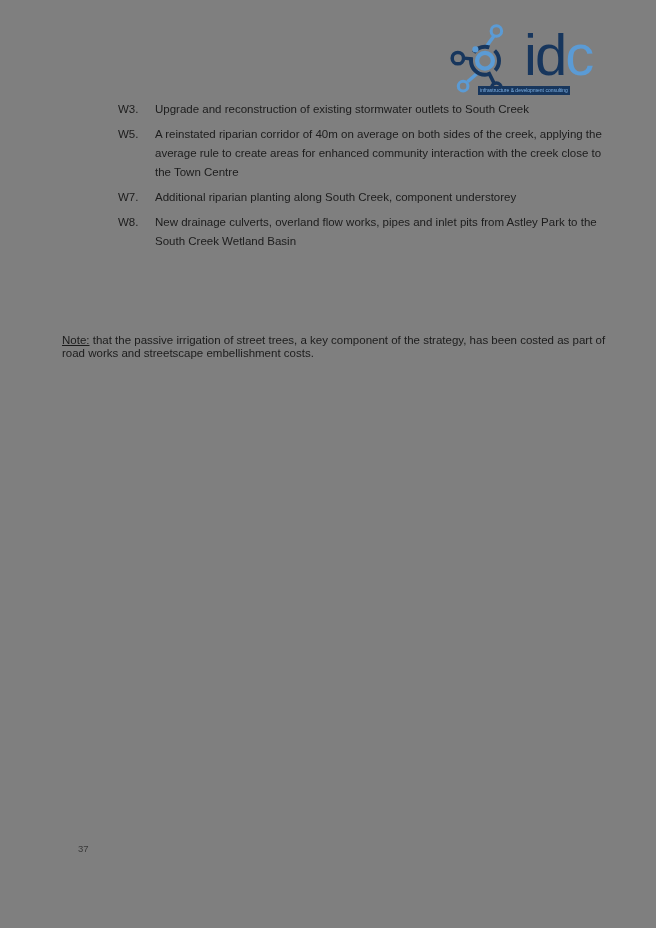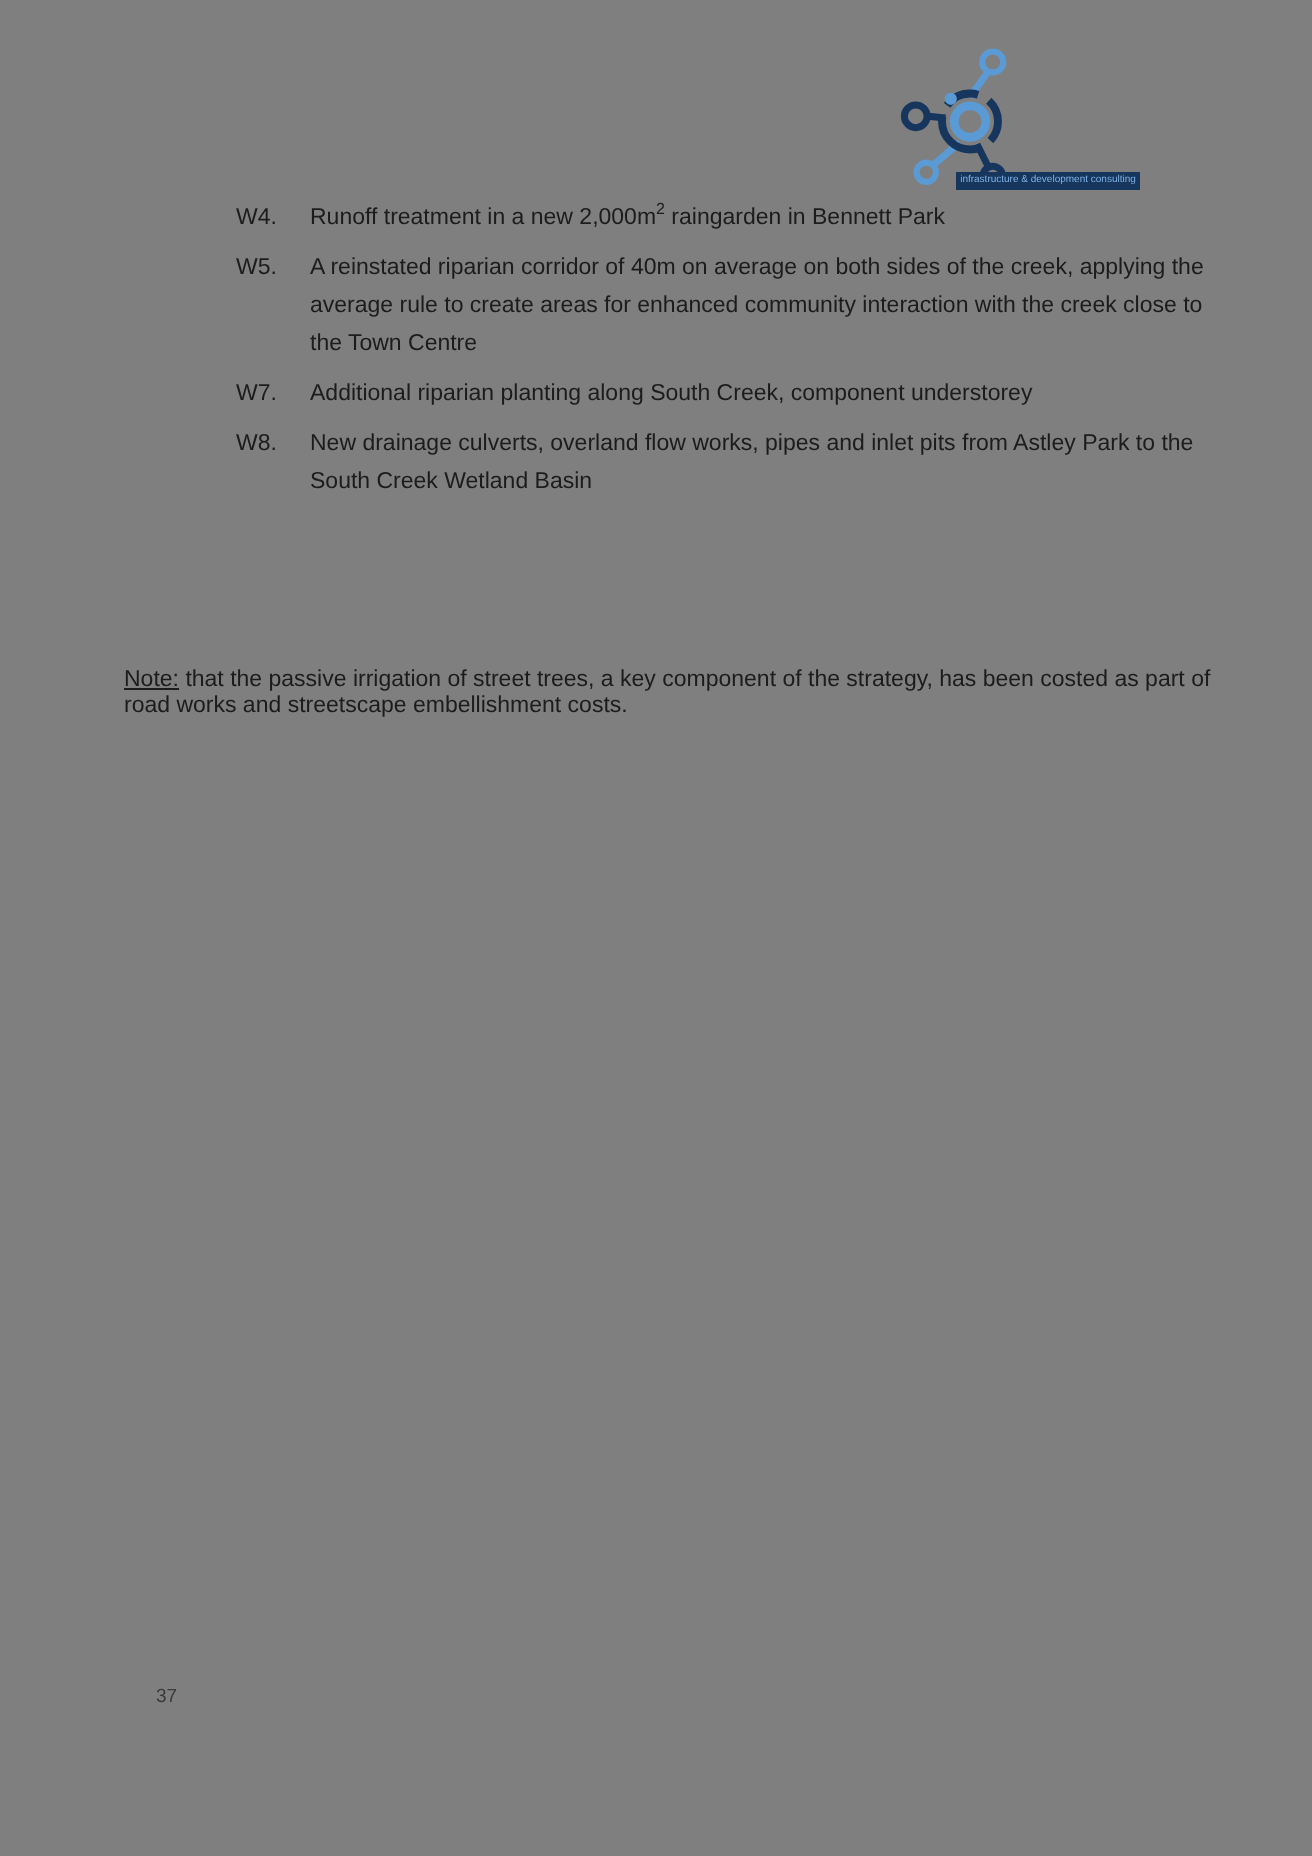--- a/index.html
+++ b/index.html
@@ -90,30 +90,31 @@
 
     <circle cx="40" cy="44" r="9" stroke="#5b9bd5" stroke-width="5"></circle>
 
     <circle cx="29" cy="31" r="3.5" fill="#5b9bd5"></circle>
 
     <circle cx="53" cy="10" r="6" stroke="#5b9bd5" stroke-width="3.5"></circle>
     <circle cx="9" cy="41" r="6.5" stroke="#17365d" stroke-width="4"></circle>
     <circle cx="15" cy="73" r="5.5" stroke="#5b9bd5" stroke-width="3.5"></circle>
     <circle cx="53" cy="75" r="5.5" stroke="#17365d" stroke-width="4"></circle>
   </svg>
+  <div class="logo-word"><span class="dk">id</span><span class="lt">c</span></div>
   <div class="logo-tagline">infrastructure &amp; development consulting</div>
 </div>
 
 <div class="works">
 
+  <div class="work-item">
+    <span class="work-label">W3.</span>
+    <span class="work-text">Upgrade and reconstruction of existing stormwater outlets to South Creek</span>
+  </div>
 
-  <div class="work-item">
-    <span class="work-label">W4.</span>
-    <span class="work-text"><span>Runoff treatment in a new 2,000m</span><sup>2</sup><span> raingarden in Bennett Park</span></span>
-  </div>
 
   <div class="work-item">
     <span class="work-label">W5.</span>
     <span class="work-text">A reinstated riparian corridor of 40m on average on both sides of the creek, applying the average rule to create areas for enhanced community interaction with the creek close to the Town Centre</span>
   </div>
 
 
   <div class="work-item">
     <span class="work-label">W7.</span>
     <span class="work-text">Additional riparian planting along South Creek, component understorey</span>

